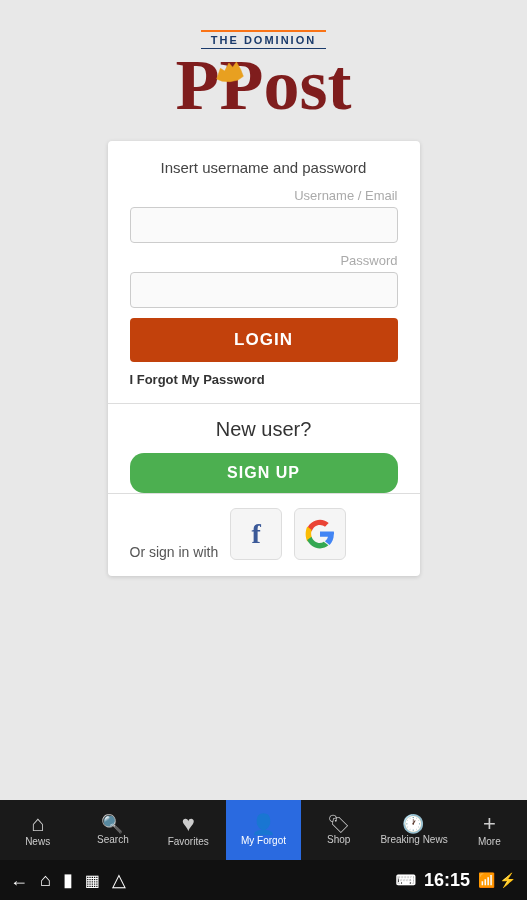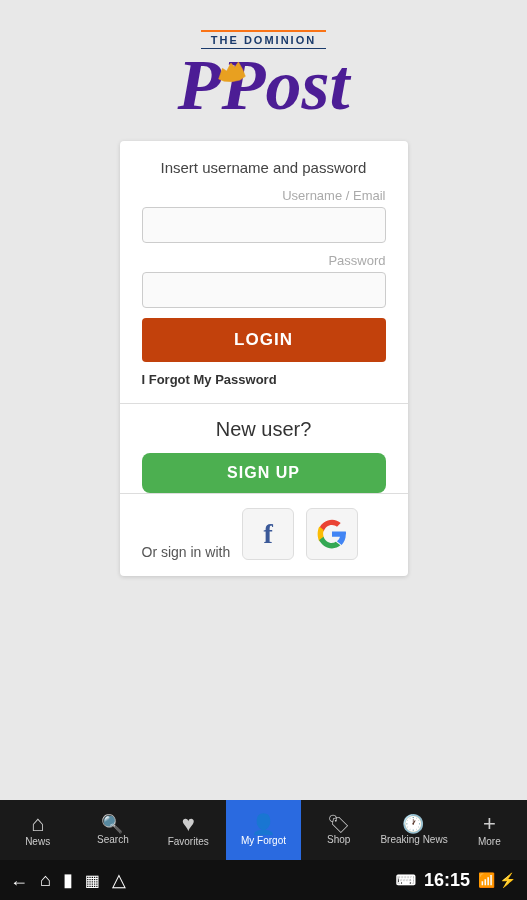--- a/index.html
+++ b/index.html
@@ -46,39 +46,38 @@
 
     .logo-post-container {
       display: flex;
       align-items: center;
       position: relative;
     }
 
     .logo-post-text {
       font-size: 72px;
       font-weight: 900;
-      color: #4c1d95;
-      font-style: italic;
+      color: #7f1d1d;
       line-height: 1;
       font-family: Georgia, serif;
     }
 
     .wv-state-icon {
       position: absolute;
       top: 8px;
       left: 38px;
       width: 32px;
       height: 28px;
     }
 
     
     .login-card {
       background: #fff;
       border-radius: 4px;
-      width: 288px;
+      width: 312px;
       box-shadow: 0 1px 4px rgba(0,0,0,0.15);
       overflow: hidden;
     }
 
     .login-section {
       padding: 18px 22px 16px;
       border-bottom: 1px solid #ddd;
     }
 
     .login-title {
@@ -140,21 +139,21 @@
       font-size: 20px;
       color: #333;
       margin-bottom: 12px;
     }
 
     .signup-btn {
       width: 100%;
       height: 40px;
       background: #4caf50;
       border: none;
-      border-radius: 8px;
+      border-radius: 14px;
       color: #fff;
       font-size: 16px;
       font-weight: bold;
       letter-spacing: 1px;
       cursor: pointer;
     }
 
     .social-section {
       padding: 14px 22px 16px;
       display: flex;

